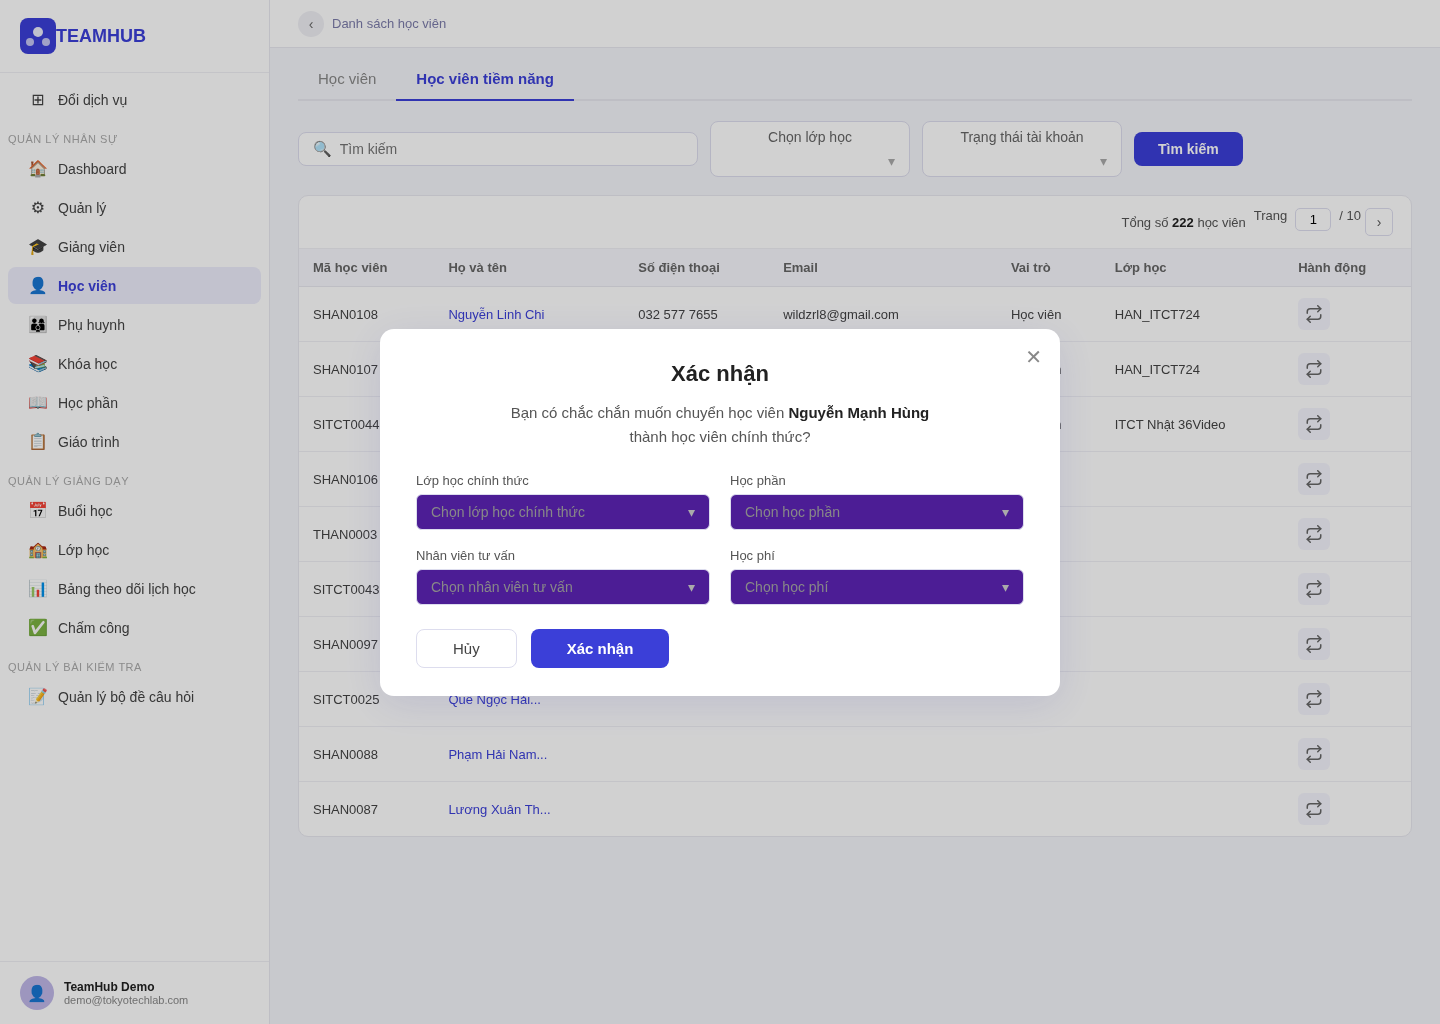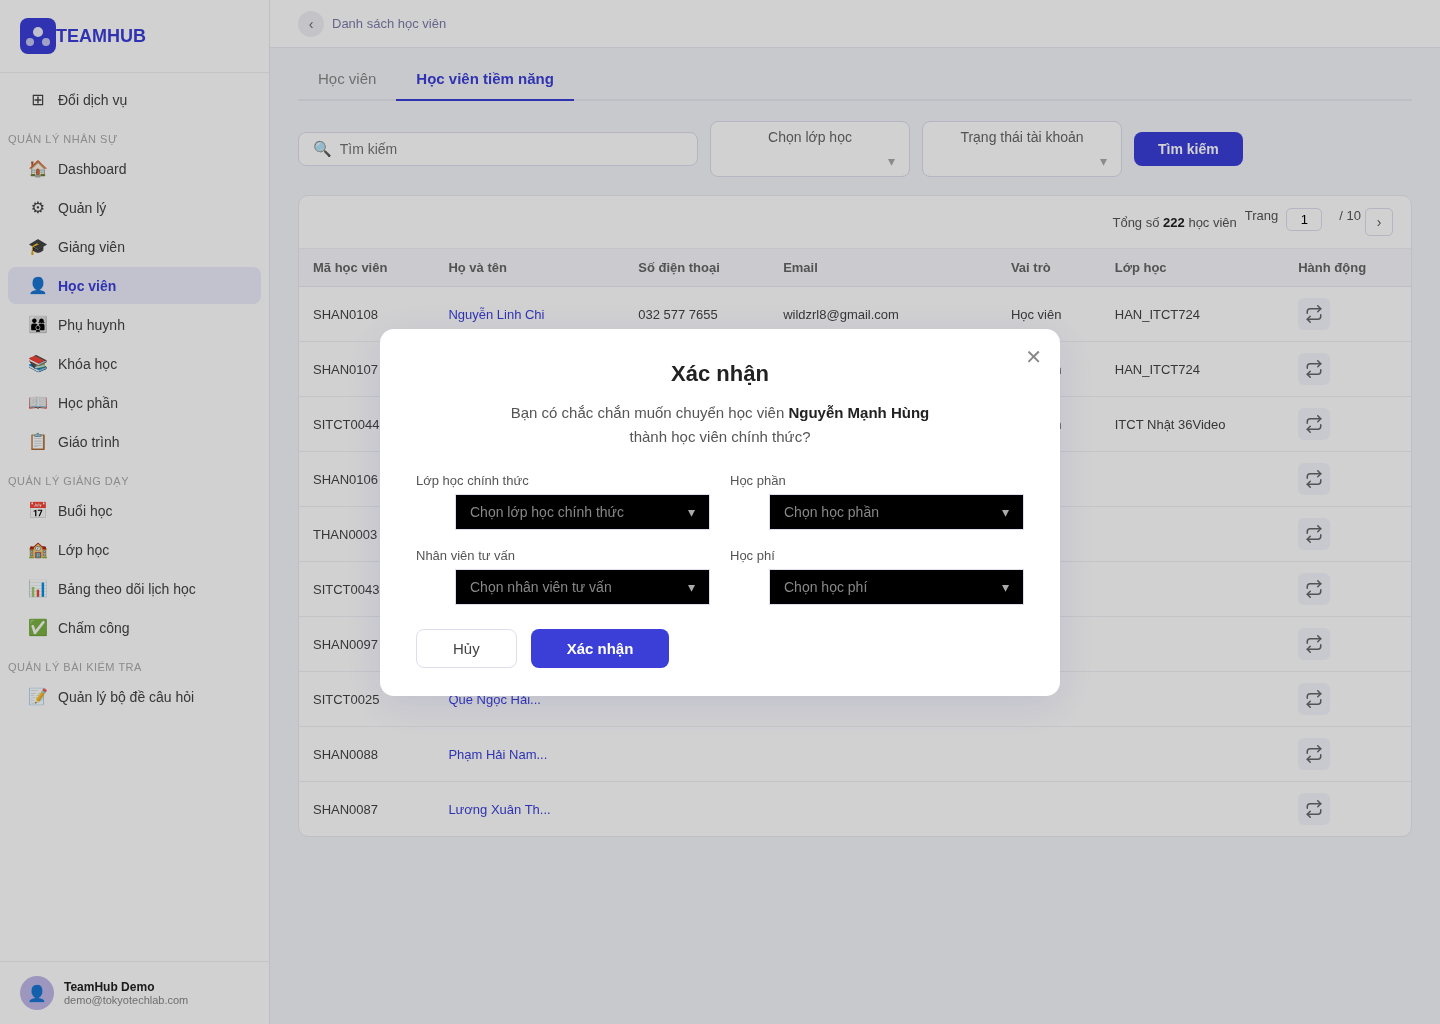--- a/index.html
+++ b/index.html
@@ -56,21 +56,21 @@
     
     .modal-overlay { position: fixed; inset: 0; background: rgba(0,0,0,0.18); z-index: 100; display: flex; align-items: center; justify-content: center; }
     .modal { background: #fff; border-radius: 14px; width: 680px; padding: 32px 36px 28px; box-shadow: 0 8px 40px rgba(60,60,180,0.13); position: relative; }
     .modal-close { position: absolute; top: 16px; right: 18px; background: none; border: none; font-size: 20px; color: #888; cursor: pointer; }
     .modal-title { text-align: center; font-size: 22px; font-weight: 700; color: #222; margin-bottom: 14px; }
     .modal-desc { text-align: center; font-size: 15px; color: #555; margin-bottom: 24px; line-height: 1.6; }
     .modal-desc strong { color: #222; }
     .modal-form-row { display: flex; gap: 20px; margin-bottom: 18px; }
     .modal-form-group { flex: 1; }
     .modal-form-label { font-size: 13px; color: #555; margin-bottom: 6px; font-weight: 500; }
-    .modal-select { display: flex; align-items: center; background: #000000; border: 1px solid #dde; border-radius: 0; padding: 9px 14px; cursor: pointer; color: #888; font-size: 14px; margin-left: 39px; }
+    .modal-select { display: flex; align-items: center; background: #4c1d95; border: 1px solid #dde; border-radius: 6px; padding: 9px 14px; cursor: pointer; color: #888; font-size: 14px; }
     .modal-select .chevron { margin-left: auto; color: #aaa; }
     .modal-footer { display: flex; gap: 14px; margin-top: 24px; }
     .btn-cancel { background: #fff; border: 1px solid #dde; border-radius: 8px; padding: 10px 36px; font-size: 15px; cursor: pointer; color: #444; font-weight: 500; }
     .btn-confirm { background: #3b3fd8; color: #fff; border: none; border-radius: 8px; padding: 10px 36px; font-size: 15px; cursor: pointer; font-weight: 600; }
   </style>
 </head>
 <body>
 
 <div class="sidebar">
   <div class="sidebar-logo">
@@ -189,21 +189,21 @@
     </div>
 
     <div class="table-container">
       <div class="table-toolbar">
         <span class="table-toolbar-info">
           <span>Tổng số</span>&nbsp;<strong>222</strong>&nbsp;<span>học viên</span>
         </span>
         <div class="pagination">
           <span style="font-size:13px;color:#555;margin-right:4px;">Trang</span>
           <input type="text" value="1" style="">
-          <span style="font-size:13px;color:#555;margin-left:13px;">/ 10</span>
+          <span style="font-size:13px;color:#555;margin-left:4px;">/ 10</span>
           <button class="pagination-btn">›</button>
         </div>
       </div>
 
       <table>
         <thead>
           <tr>
             <th>Mã học viên</th>
             <th>Họ và tên</th>
             <th>Số điện thoại</th>

